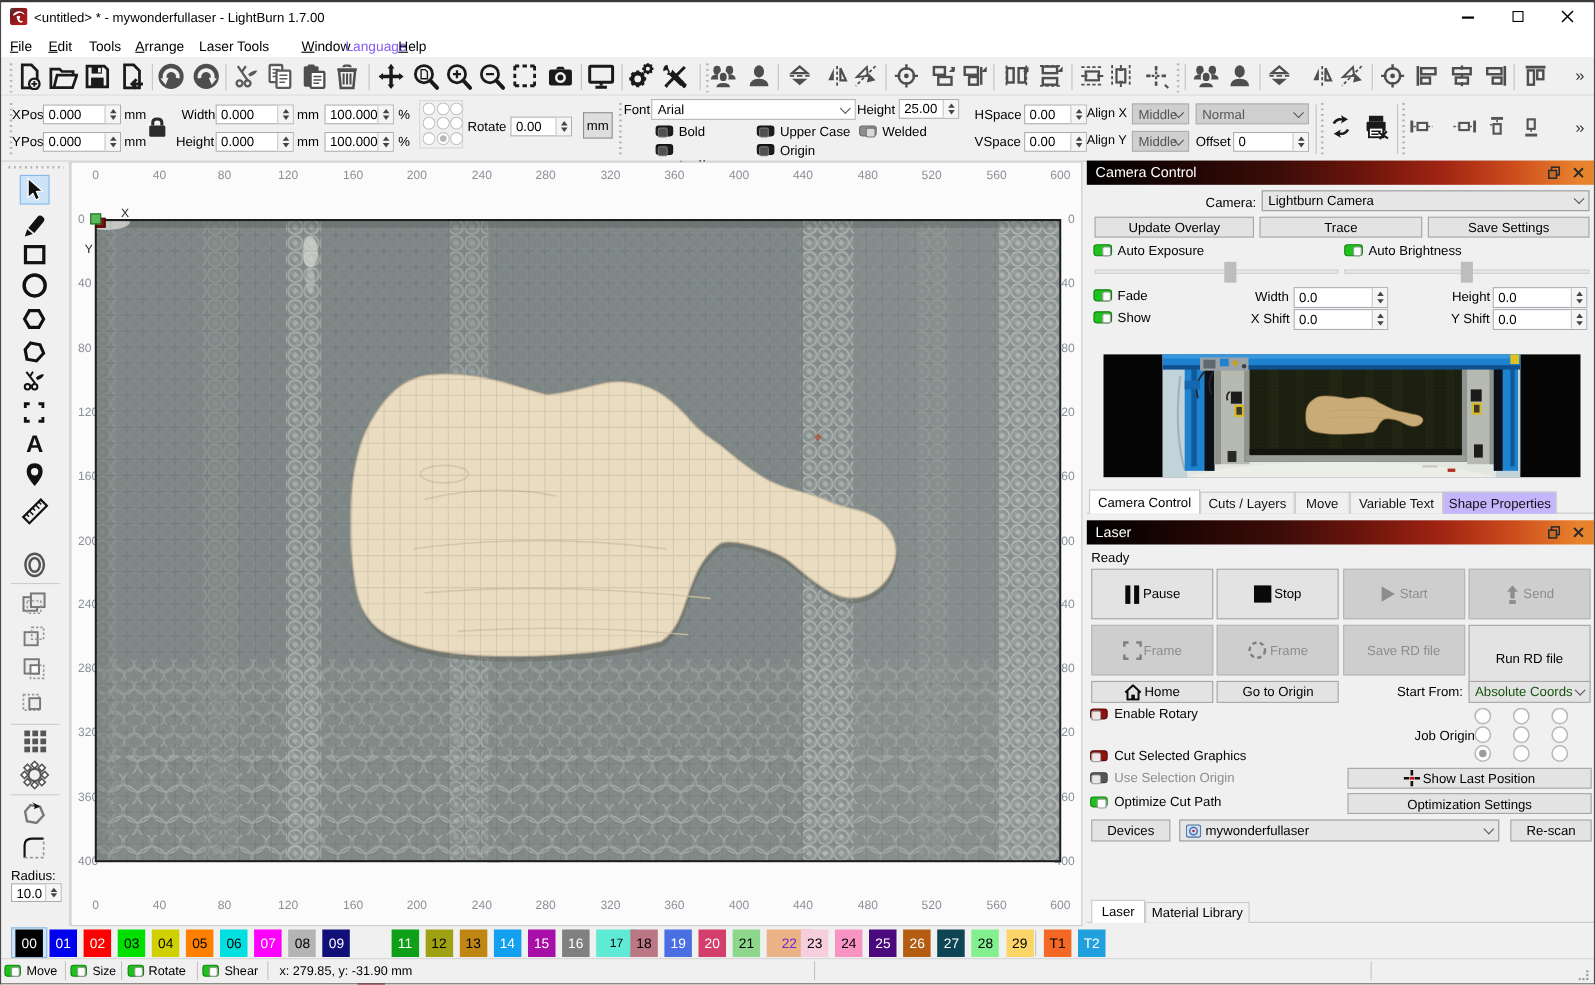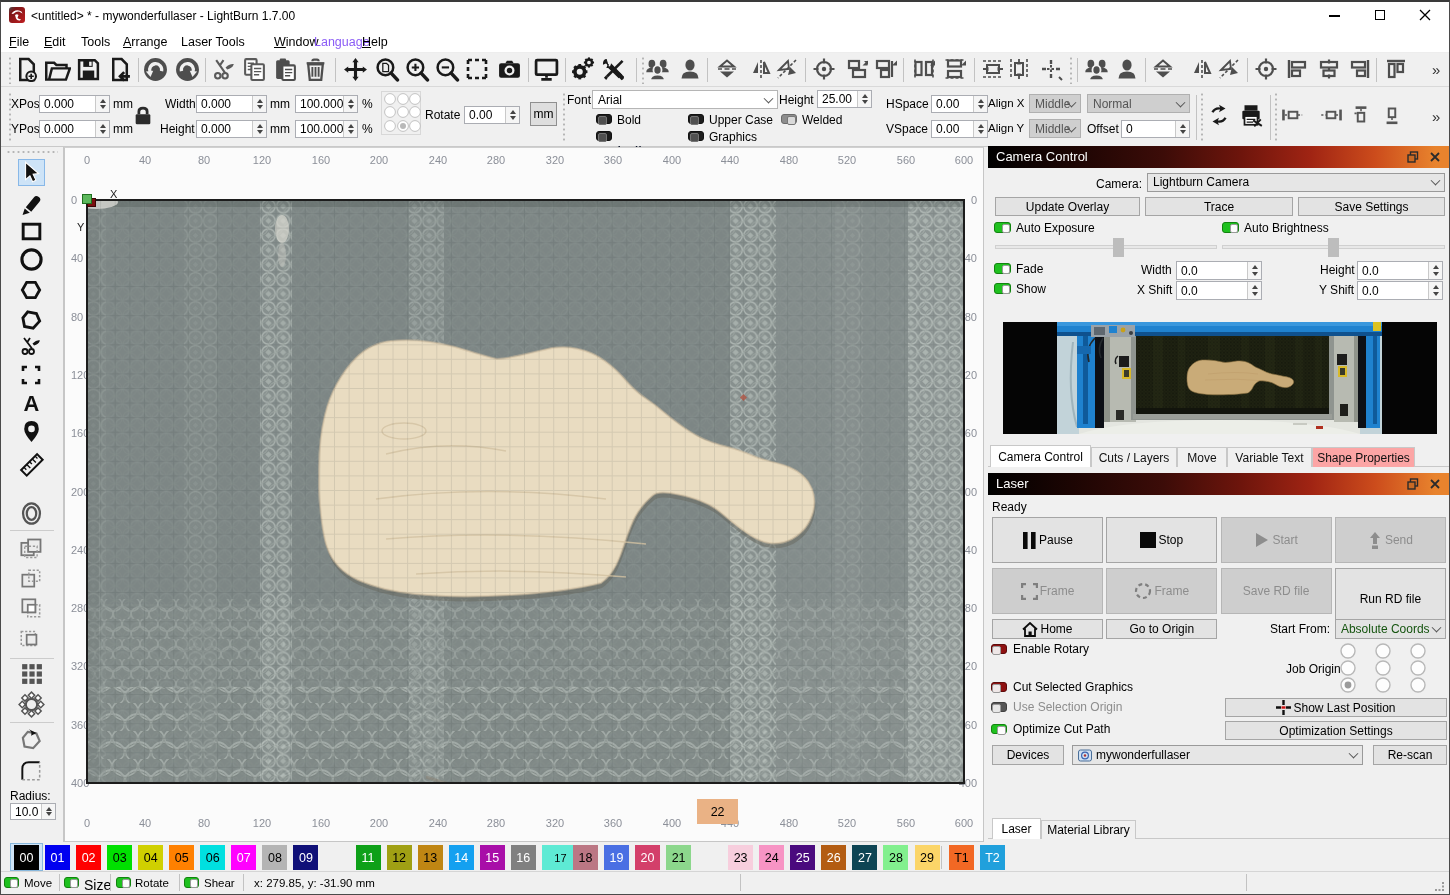--- a/index.html
+++ b/index.html
@@ -413,21 +413,21 @@
     <span class="k" style="width:9px;height:9px;"></span>
   </div>
 <div style="position:absolute;left:617px;top:144px;font-size:16px;color:#0f172a;font-weight:normal;white-space:nowrap;">Italic</div>
 <div class="tog dark" style="left:688px;top:114px;width:16px;height:10px;">
     <span class="k" style="width:9px;height:9px;"></span>
   </div>
 <div style="position:absolute;left:709px;top:113px;font-size:12px;color:#000;font-weight:normal;white-space:nowrap;">Upper Case</div>
 <div class="tog dark" style="left:688px;top:131px;width:16px;height:10px;">
     <span class="k" style="width:9px;height:9px;"></span>
   </div>
-<div style="position:absolute;left:709px;top:130px;font-size:12px;color:#000;font-weight:normal;white-space:nowrap;">Graphics</div>
+<div style="position:absolute;left:709px;top:130px;font-size:12px;color:#000;font-weight:normal;white-space:nowrap;">Origin</div>
 <div class="tog" style="left:781px;top:114px;width:16px;height:10px;background:#8d8d8d;border:1px solid #6a6a6a;">
     <span class="k" style="right:0;width:9px;height:9px;background:#d9d9d9;border-color:#777;"></span>
   </div>
 <div style="position:absolute;left:802px;top:113px;font-size:12px;color:#000;font-weight:normal;white-space:nowrap;">Welded</div>
 <div style="position:absolute;left:886px;top:97px;font-size:12px;color:#000;font-weight:normal;white-space:nowrap;">HSpace</div>
 <div class="spin" style="left:931px;top:95px;width:57px;height:18px;">
     <span class="v">0.00</span>
     <span class="b"></span>
   </div>
 <div style="position:absolute;left:886px;top:122px;font-size:12px;color:#000;font-weight:normal;white-space:nowrap;">VSpace</div>
@@ -947,21 +947,21 @@
     <path d="M 184.0 55.5 C 184.0 52.8 184.4 50.3 185.3 48.1 C 186.3 45.1 188.9 42.3 191.9 40.4 C 194.1 39.0 196.9 38.2 199.5 38.0 C 203.8 37.8 208.1 38.0 212.4 38.7 C 215.8 39.3 219.3 40.1 222.3 40.5 C 226.2 40.4 230.0 39.5 234.1 39.0 C 237.4 38.7 239.9 39.0 242.5 39.7 C 245.5 40.5 248.1 42.0 250.7 43.9 C 252.9 45.4 254.6 45.9 256.3 46.8 C 258.9 48.1 261.3 49.3 263.6 50.3 C 266.2 51.4 268.1 51.8 270.3 52.2 C 273.1 52.6 275.7 53.2 278.1 53.8 C 280.8 54.5 283.2 54.7 285.2 55.2 C 287.7 55.9 289.2 56.8 290.1 58.2 C 290.8 59.3 290.8 60.2 290.3 61.3 C 289.7 62.8 288.2 64.2 285.8 65.0 C 283.6 65.7 281.1 65.8 278.7 65.1 C 276.1 64.5 272.9 62.7 270.3 61.3 C 267.7 60.0 263.6 59.2 259.5 58.7 C 257.8 58.6 256.5 58.6 255.7 59.2 C 254.4 59.8 253.1 60.8 252.0 62.0 C 250.7 63.5 249.8 65.6 248.8 67.3 C 247.9 68.8 246.6 70.2 244.7 71.0 C 239.5 71.8 232.6 72.4 225.3 72.6 C 218.0 72.9 210.9 72.9 204.6 72.5 C 200.3 72.2 195.8 71.5 192.4 70.6 C 189.1 69.6 186.8 68.1 185.7 66.1 C 184.6 64.2 184.0 59.6 184.0 57.9 Z" fill="none" stroke="#8e7342" stroke-width="1" opacity="0.6"></path>
     <path d="M205 52 q28 -3 50 0 M202 58 q32 -2 62 1" stroke="#b89565" stroke-width="0.8" fill="none" opacity="0.5"></path>
     <rect x="313" y="104" width="7" height="3" fill="#b03020"></rect>
     <rect x="290" y="101" width="14" height="2" fill="#c8cac2"></rect>
   </svg>
 <div style="position:absolute;left:988px;top:466px;width:461px;height:1px;background:#c8c8c8;"></div>
 <div class="abs" style="left:990px;top:445px;width:101px;height:22px;background:#fff;border:1px solid #c8c8c8;border-bottom:none;z-index:3;font-size:12px;display:flex;align-items:center;justify-content:center;">Camera Control</div>
 <div class="abs" style="left:1091px;top:447px;width:86px;height:20px;background:#f0f0f0;border:1px solid #c8c8c8;border-bottom:none;font-size:12px;color:#111;display:flex;align-items:center;justify-content:center;">Cuts / Layers</div>
 <div class="abs" style="left:1177px;top:447px;width:50px;height:20px;background:#f0f0f0;border:1px solid #c8c8c8;border-bottom:none;font-size:12px;color:#111;display:flex;align-items:center;justify-content:center;">Move</div>
 <div class="abs" style="left:1227px;top:447px;width:85px;height:20px;background:#f0f0f0;border:1px solid #c8c8c8;border-bottom:none;font-size:12px;color:#111;display:flex;align-items:center;justify-content:center;">Variable Text</div>
-<div class="abs" style="left:1312px;top:447px;width:103px;height:20px;background:#fca5a5;border:1px solid #c8c8c8;border-bottom:none;font-size:12px;color:#111;display:flex;align-items:center;justify-content:center;">Shape Properties</div>
+<div class="abs" style="left:1312px;top:447px;width:103px;height:20px;background:#c4b5fd;border:1px solid #c8c8c8;border-bottom:none;font-size:12px;color:#111;display:flex;align-items:center;justify-content:center;">Shape Properties</div>
 <div class="abs" style="left:988px;top:473px;width:461px;height:22px;background:linear-gradient(90deg,#000 0%,#1c0503 18%,#3c0c08 38%,#6e150c 55%,#a02413 70%,#cc4c1c 84%,#e8832d 97%);">
 <span style="position:absolute;left:8px;top:3px;font-size:13px;color:#fff;">Laser</span>
 <svg class="abs" style="right:30px;top:5px" width="12" height="12" viewBox="0 0 12 12">
       <rect x="3.5" y="1" width="7" height="7" fill="none" stroke="#2b2b2b" stroke-width="1.4"></rect>
       <rect x="1" y="4" width="7" height="7" fill="#c96a24" stroke="#2b2b2b" stroke-width="1.4"></rect>
     </svg>
 <svg class="abs" style="right:8px;top:5px" width="12" height="12" viewBox="0 0 12 12">
       <path d="M2 2 L10 10 M10 2 L2 10" stroke="#2b2b2b" stroke-width="1.8"></path>
     </svg>
   </div>
@@ -1079,40 +1079,40 @@
 <div class="abs" style="left:386.6px;top:845px;width:25px;height:25px;background:#a0a014;font-size:12.5px;color:#000;display:flex;align-items:center;justify-content:center;">12</div>
 <div class="abs" style="left:417.7px;top:845px;width:25px;height:25px;background:#c08613;font-size:12.5px;color:#000;display:flex;align-items:center;justify-content:center;">13</div>
 <div class="abs" style="left:448.7px;top:845px;width:25px;height:25px;background:#14a0f0;font-size:12.5px;color:#fff;display:flex;align-items:center;justify-content:center;">14</div>
 <div class="abs" style="left:479.8px;top:845px;width:25px;height:25px;background:#a80ea8;font-size:12.5px;color:#fff;display:flex;align-items:center;justify-content:center;">15</div>
 <div class="abs" style="left:510.8px;top:845px;width:25px;height:25px;background:#808080;font-size:12.5px;color:#fff;display:flex;align-items:center;justify-content:center;">16</div>
 <div class="abs" style="left:541.9px;top:845px;width:37px;height:25px;background:#5eead4;font-size:11px;color:#000;display:flex;align-items:center;justify-content:center;">17</div>
 <div class="abs" style="left:572.9px;top:845px;width:25px;height:25px;background:#bb7784;font-size:12.5px;color:#000;display:flex;align-items:center;justify-content:center;">18</div>
 <div class="abs" style="left:604.0px;top:845px;width:25px;height:25px;background:#4a6fe3;font-size:12.5px;color:#fff;display:flex;align-items:center;justify-content:center;">19</div>
 <div class="abs" style="left:635.0px;top:845px;width:25px;height:25px;background:#d33f6a;font-size:12.5px;color:#fff;display:flex;align-items:center;justify-content:center;">20</div>
 <div class="abs" style="left:666.1px;top:845px;width:25px;height:25px;background:#8cd78c;font-size:12.5px;color:#000;display:flex;align-items:center;justify-content:center;">21</div>
-<div class="abs" style="left:697.1px;top:799px;width:41px;height:25px;background:#eab285;font-size:12.5px;color:#000000;display:flex;align-items:center;justify-content:center;">22</div>
+<div class="abs" style="left:697.1px;top:845px;width:41px;height:25px;background:#eab285;font-size:12.5px;color:#6d28d9;display:flex;align-items:center;justify-content:center;">22</div>
 <div class="abs" style="left:728.1px;top:845px;width:25px;height:25px;background:#f7cedd;font-size:12.5px;color:#000;display:flex;align-items:center;justify-content:center;">23</div>
 <div class="abs" style="left:759.2px;top:845px;width:25px;height:25px;background:#f794c4;font-size:12.5px;color:#000;display:flex;align-items:center;justify-content:center;">24</div>
 <div class="abs" style="left:790.2px;top:845px;width:25px;height:25px;background:#4a0a7e;font-size:12.5px;color:#fff;display:flex;align-items:center;justify-content:center;">25</div>
 <div class="abs" style="left:821.3px;top:845px;width:25px;height:25px;background:#b35c12;font-size:12.5px;color:#fff;display:flex;align-items:center;justify-content:center;">26</div>
 <div class="abs" style="left:852.4px;top:845px;width:25px;height:25px;background:#0e4554;font-size:12.5px;color:#fff;display:flex;align-items:center;justify-content:center;">27</div>
 <div class="abs" style="left:883.4px;top:845px;width:25px;height:25px;background:#82f08e;font-size:12.5px;color:#000;display:flex;align-items:center;justify-content:center;">28</div>
 <div class="abs" style="left:914.5px;top:845px;width:25px;height:25px;background:#fbd568;font-size:12.5px;color:#000;display:flex;align-items:center;justify-content:center;">29</div>
 <div class="vsep" style="left:941px;top:846px;height:23px;"></div>
 <div class="abs" style="left:949px;top:845px;width:25px;height:25px;background:#f26824;font-size:12.5px;color:#000;display:flex;align-items:center;justify-content:center;">T1</div>
 <div class="abs" style="left:980px;top:845px;width:25px;height:25px;background:#20a0dc;font-size:12.5px;color:#fff;display:flex;align-items:center;justify-content:center;">T2</div>
 <div style="position:absolute;left:1px;top:871px;width:1448px;height:23px;background:#f0f0f0;border-top:1px solid #d5d5d5;"></div>
 <div class="tog on" style="left:4px;top:877px;width:15px;height:11px;">
     <span class="k" style="width:8px;height:9px;right:0;"></span>
   </div>
 <div style="position:absolute;left:24px;top:877px;font-size:11.5px;color:#000;font-weight:normal;white-space:nowrap;">Move</div>
 <div class="tog on" style="left:64px;top:877px;width:15px;height:11px;">
     <span class="k" style="width:8px;height:9px;right:0;"></span>
   </div>
-<div style="position:absolute;left:84px;top:877px;font-size:14px;color:#000;font-weight:normal;white-space:nowrap;">Size</div>
+<div style="position:absolute;left:84px;top:877px;font-size:11px;color:#000;font-weight:normal;white-space:nowrap;">Size</div>
 <div class="tog on" style="left:116px;top:877px;width:15px;height:11px;">
     <span class="k" style="width:8px;height:9px;right:0;"></span>
   </div>
 <div style="position:absolute;left:135px;top:877px;font-size:11.5px;color:#000;font-weight:normal;white-space:nowrap;">Rotate</div>
 <div class="tog on" style="left:184px;top:877px;width:15px;height:11px;">
     <span class="k" style="width:8px;height:9px;right:0;"></span>
   </div>
 <div style="position:absolute;left:204px;top:877px;font-size:11.5px;color:#000;font-weight:normal;white-space:nowrap;">Shear</div>
 <div style="position:absolute;left:254px;top:877px;font-size:11.5px;color:#000;font-weight:normal;white-space:nowrap;">x: 279.85, y: -31.90 mm</div>
 <div class="vsep" style="left:59px;top:874px;height:17px;"></div>

